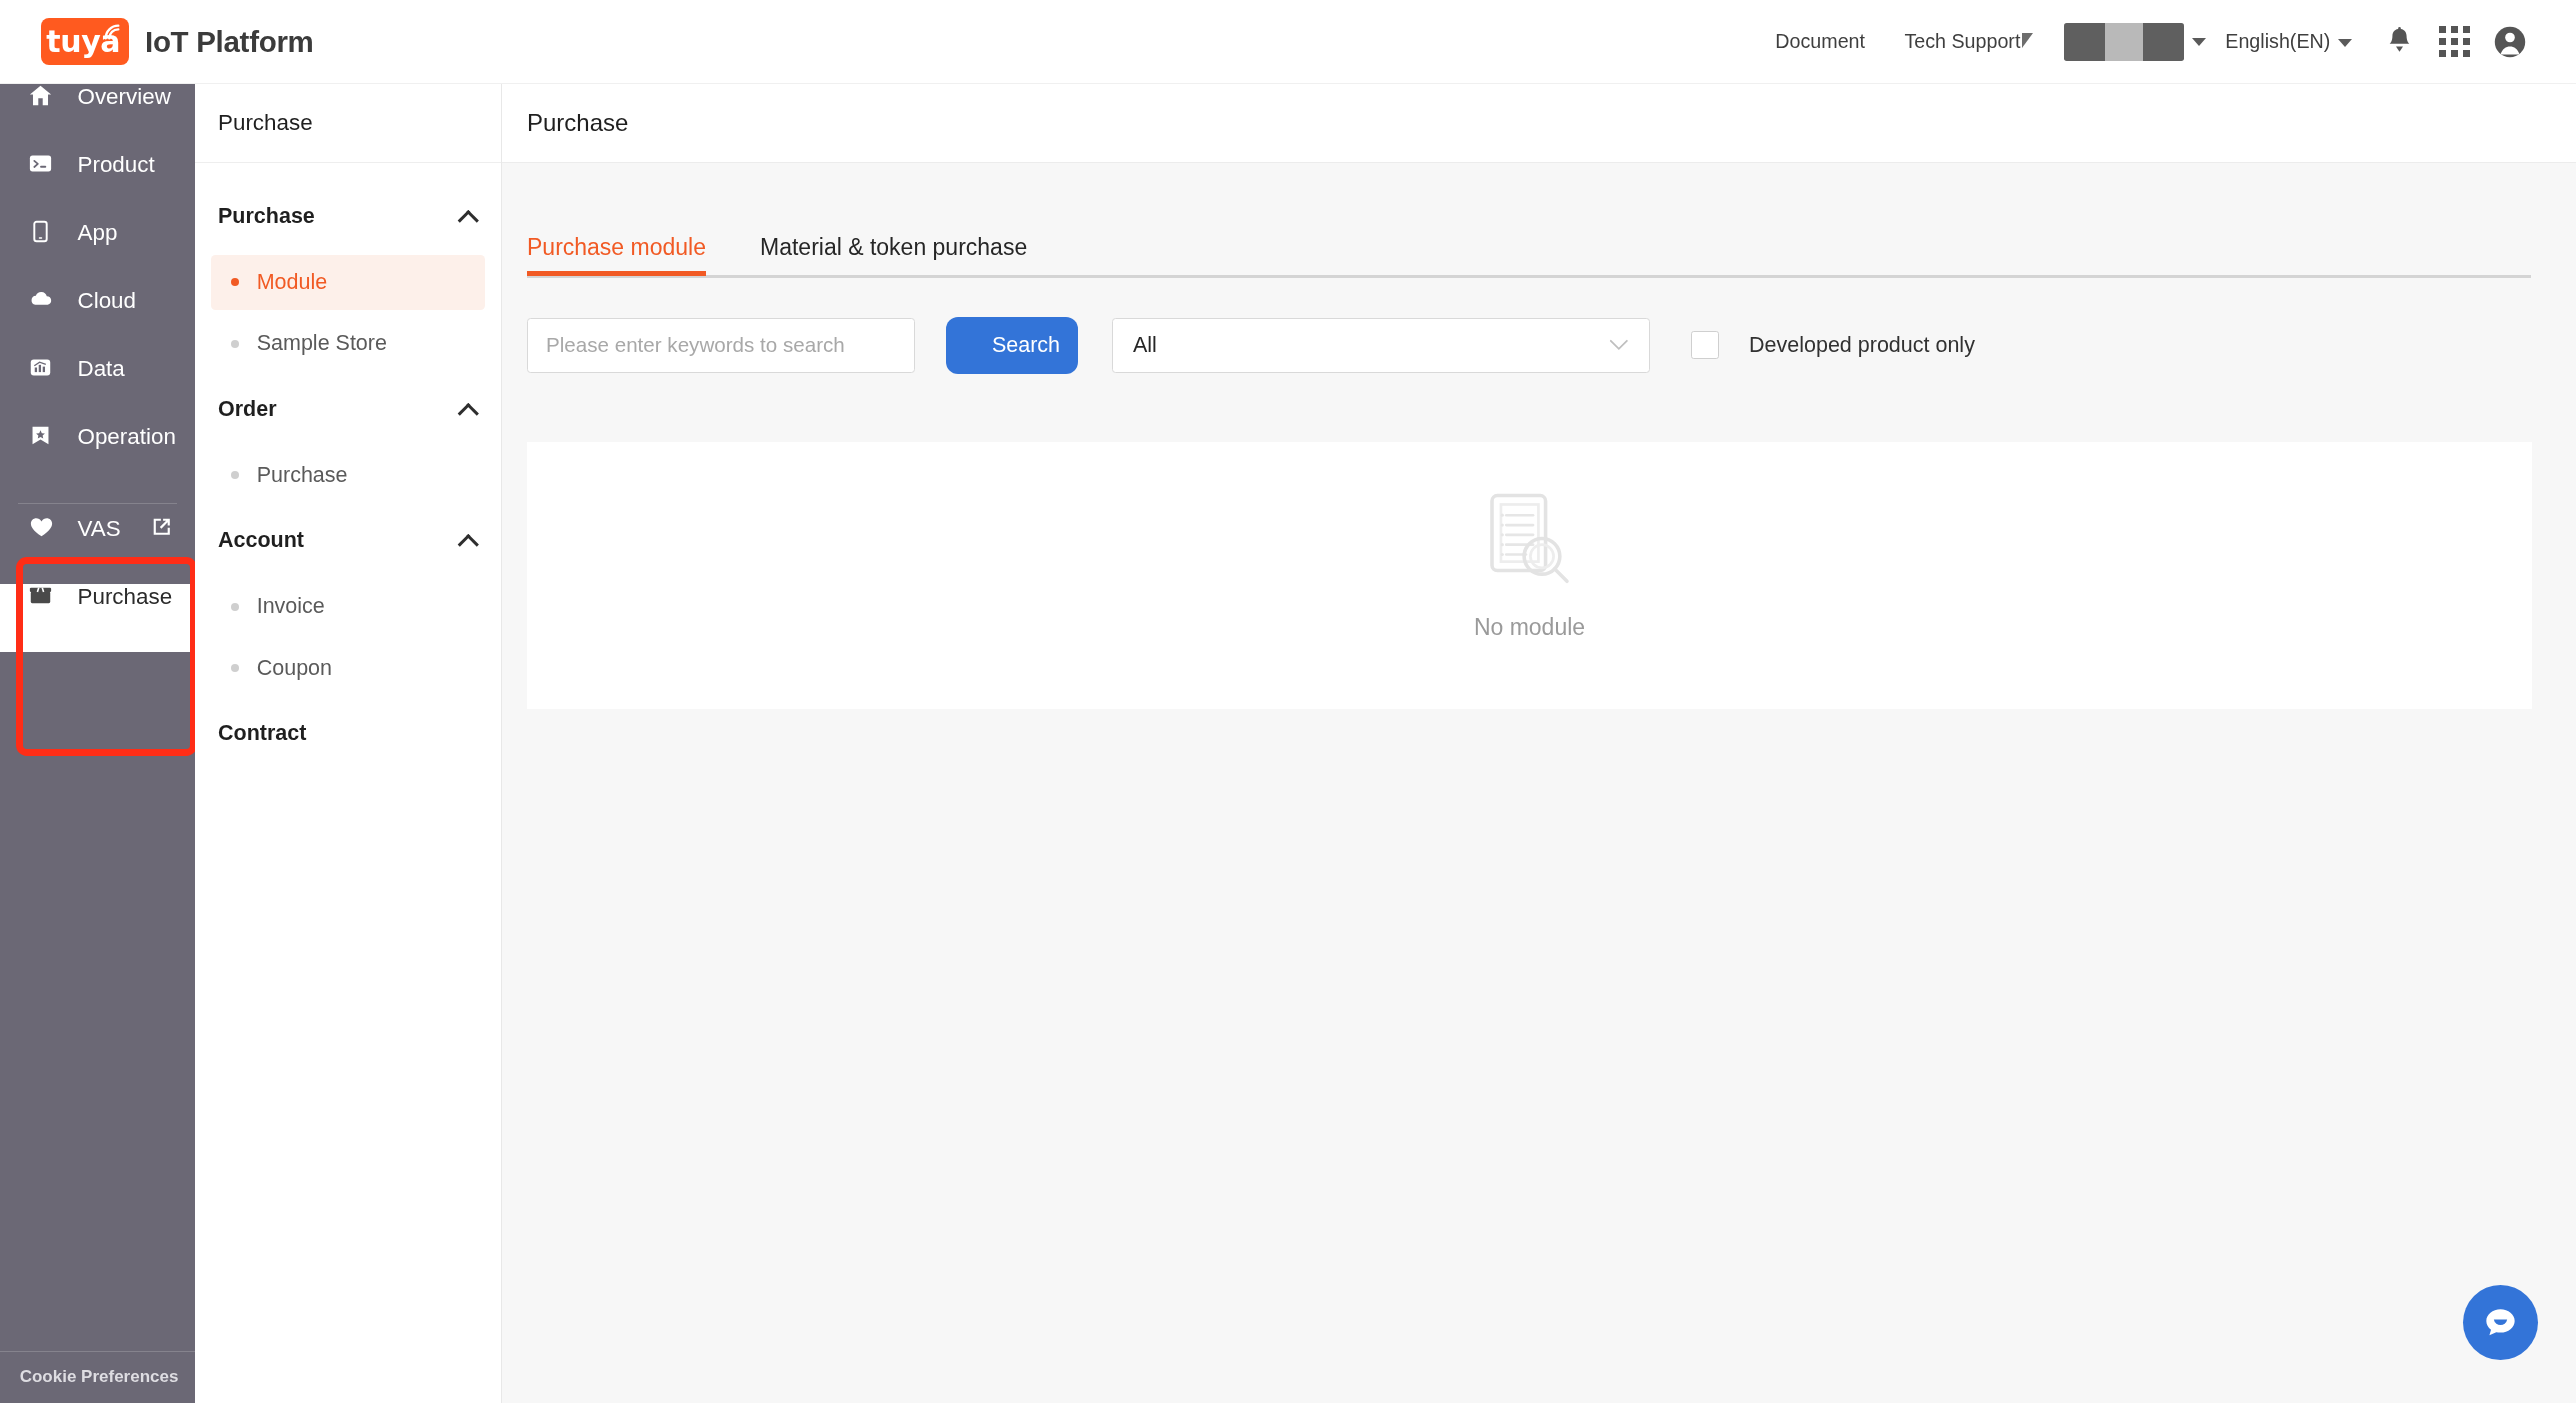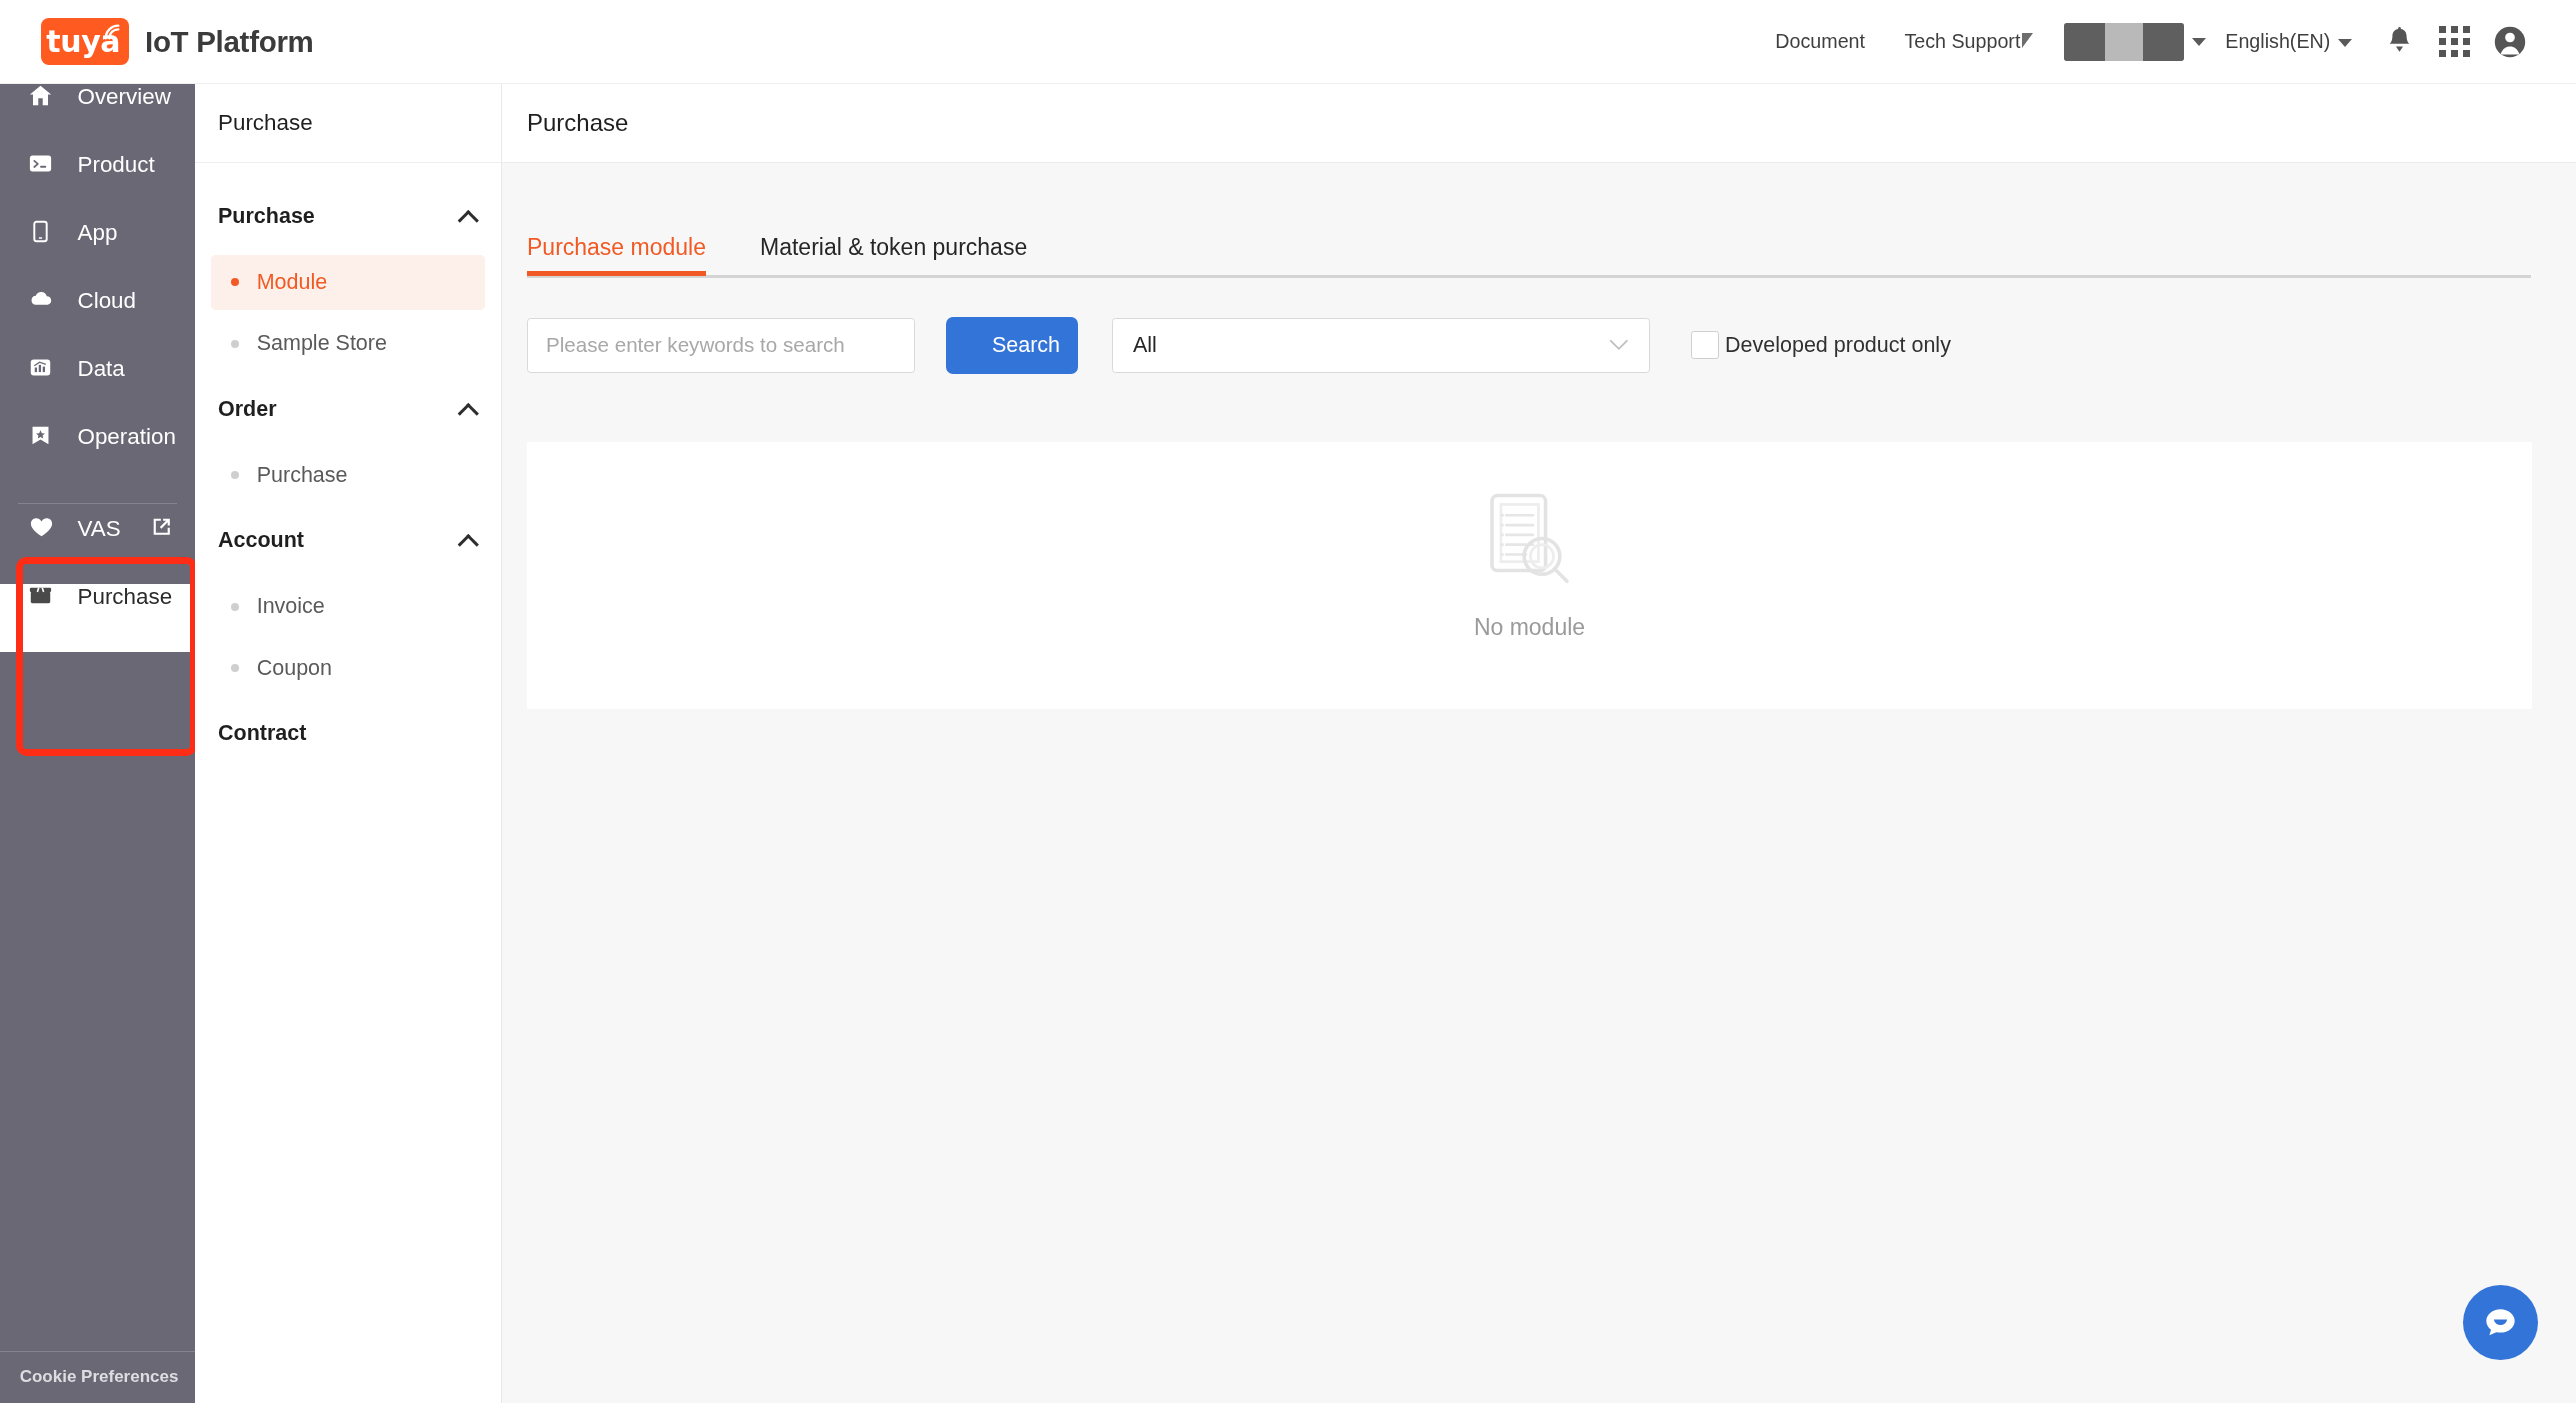--- a/index.html
+++ b/index.html
@@ -185,39 +185,39 @@
   .search-input {
     width: 388px; height: 55px; border: 0.9px solid #d9d9d9;
     border-radius: 3.6px; background: #fff; font-size: 20.6px;
     padding: 0 18px; color: #262626;
     font-family: "Liberation Sans", sans-serif;
   }
   .search-input::placeholder { color: #a8a8a8; }
   .search-btn {
     margin-left: 31px; width: 132px; height: 57px;
     background: #3374d8; color: #fff; font-size: 21.5px;
-    border: none; border-radius: 7px; cursor: pointer;
+    border: none; border-radius: 12px; cursor: pointer;
     font-family: "Liberation Sans", sans-serif;
     padding-left: 28px;
   }
   .select-box {
     margin-left: 34px; width: 538px; height: 55px;
     border: 0.9px solid #d9d9d9; border-radius: 3.6px; background: #fff;
     display: flex; align-items: center; padding: 0 20px;
     font-size: 21.5px; color: #262626; cursor: pointer;
   }
   .select-box .sel-caret { margin-left: auto; }
   .chk-wrap {
     margin-left: 41px; display: flex; align-items: center; cursor: pointer;
   }
   .chkbox {
     width: 28px; height: 28px; border: 1.3px solid #cfcfcf;
     border-radius: 2.7px; background: #fff; flex: none;
   }
-  .chk-label { margin-left: 6px; font-size: 21.5px; color: #313131; }
+  .chk-label { margin-left: 30px; font-size: 21.5px; color: #313131; }
 
   .content-card {
     position: absolute; left: 25px; top: 358px;
     width: 2005px; height: 267px; background: #ffffff;
   }
   .empty-state {
     display: flex; flex-direction: column; align-items: center;
     justify-content: center; height: 100%; margin-top: -9px;
   }
   .empty-text { margin-top: 21.5px; font-size: 23px; color: #9a9a9a; }

